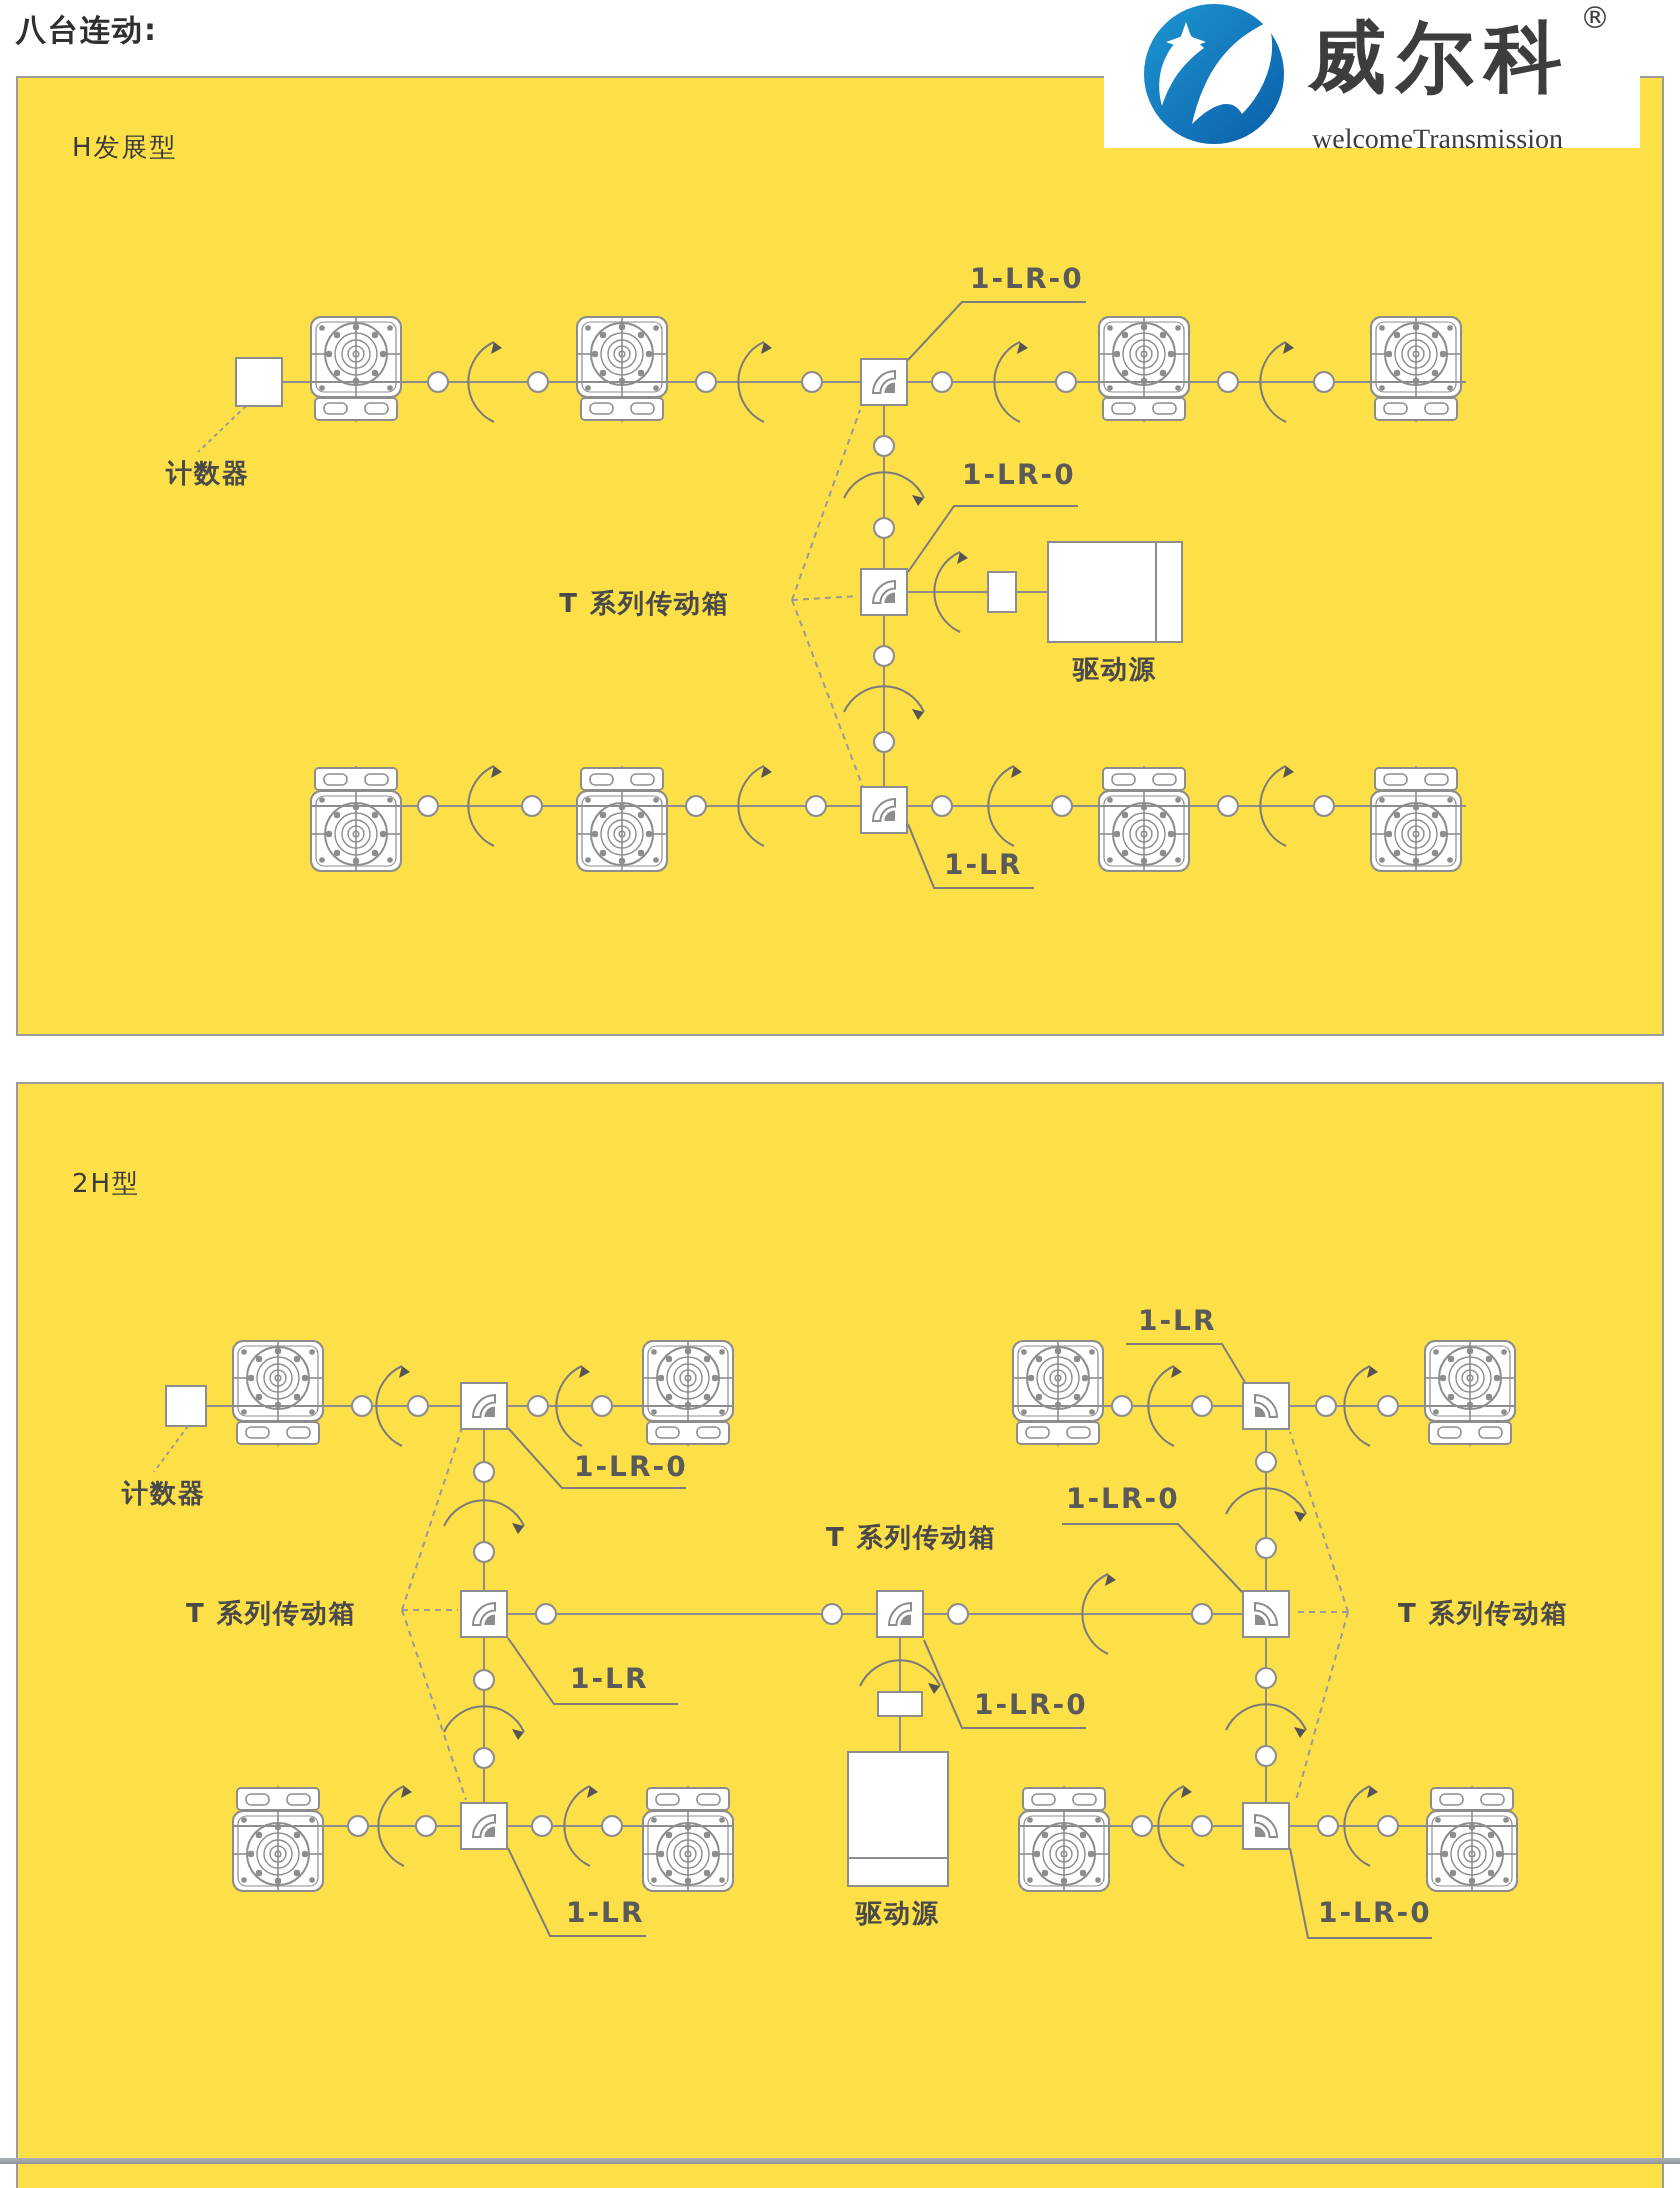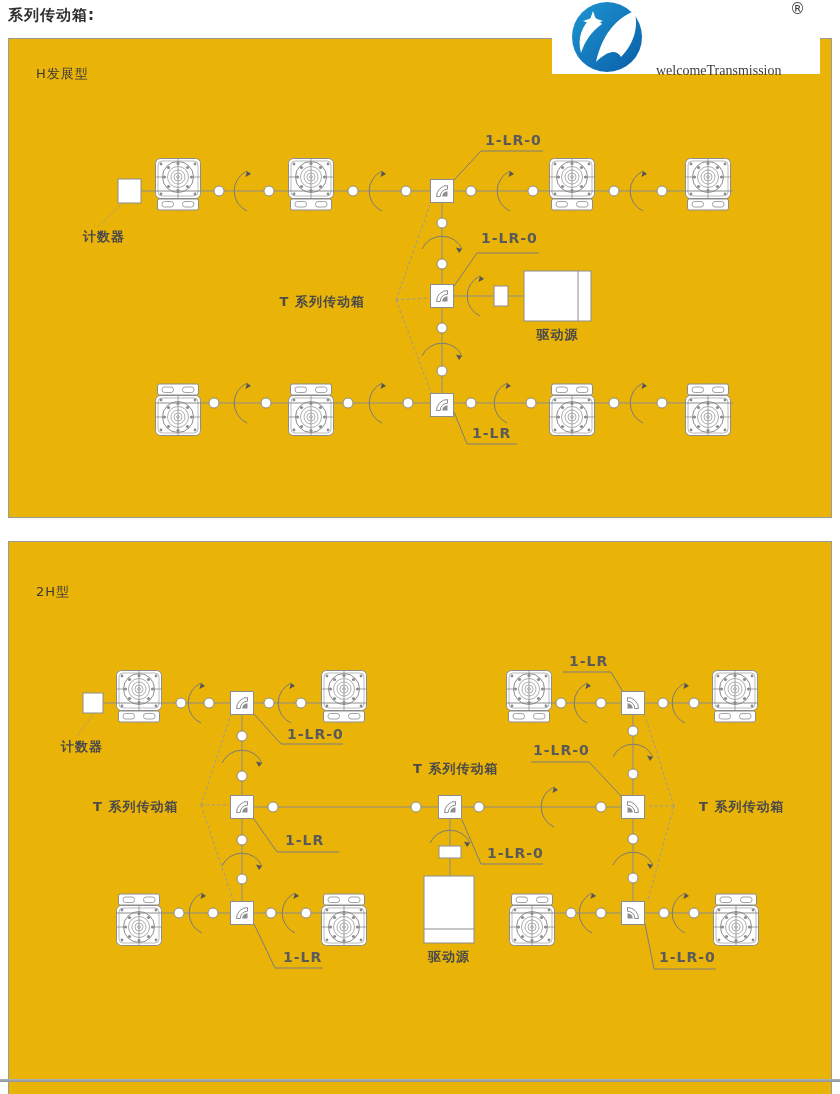--- a/index.html
+++ b/index.html
@@ -1,19 +1,19 @@
 <!DOCTYPE html>
 <html><head>
 <meta charset="utf-8">
 <style>
   html,body{margin:0;padding:0;background:#fff;}
   body{width:840px;height:1094px;position:relative;font-family:"DejaVu Sans","Liberation Sans",sans-serif;overflow:hidden;}
   .abs{position:absolute;}
   .page-title{left:8px;top:6px;font-size:15px;font-weight:600;color:#2f2f2f;letter-spacing:1px;}
-  .panel{border:1px solid #9b9b9b;background:#eab308;box-sizing:border-box;}
+  .panel{border:1px solid #9b9b9b;background:#fde047;box-sizing:border-box;}
   .panel-title{font-size:13px;color:#3a3a3a;letter-spacing:1px;}
   .cn-label{font-size:13px;color:#4a4a4a;letter-spacing:1px;white-space:nowrap;font-weight:bold;}
   .code-label{font-size:14px;color:#5a5a5a;letter-spacing:1px;white-space:nowrap;font-weight:bold;}
   .logo-wrap{left:552px;top:0;width:268px;height:74px;background:#fff;}
   .brand-cn{position:absolute;left:102px;top:2px;font-size:39px;font-weight:bold;color:#3d3d3d;letter-spacing:5px;white-space:nowrap;}
   .brand-reg{position:absolute;left:238px;top:0px;font-size:15px;color:#3d3d3d;}
   .brand-en{position:absolute;left:104px;top:63px;font-size:14px;color:#3d3d3d;font-family:"Liberation Serif","DejaVu Serif",serif;white-space:nowrap;}
   .bottom-rule{left:0;top:1079px;width:840px;height:3px;background:linear-gradient(#aeb3b7,#8e9498);}
   svg .ln{stroke:#8d8d8d;stroke-width:1;fill:none;}
   svg .lnw{stroke:#8d8d8d;stroke-width:1;fill:#fff;}
@@ -77,21 +77,21 @@
       <path d="M6,-20 l-1.5,6 5.5,-3 z" fill="#555" stroke="none"></path>
     </g>
 
     <g id="arcV">
       <path d="M-20,6 A22,22 0 0 1 20,6" fill="none" stroke="#7a7a7a"></path>
       <path d="M20,6 l-6,-1.5 3,5.5 z" fill="#555" stroke="none"></path>
     </g>
   </defs>
 </svg>
 
-<div class="abs page-title">系列传动箱:</div>
+<div class="abs page-title">八台连动:</div>
 
 <div class="abs panel" style="left:8px;top:38px;width:824px;height:480px;">
   <svg class="abs" style="left:0;top:0" width="822" height="478" viewBox="0 0 822 478">
 
     <g>
       <line class="ln" x1="132" y1="152" x2="724" y2="152"></line>
       <line class="ln" x1="433" y1="164" x2="433" y2="354"></line>
       <line class="ln" x1="445" y1="257" x2="515" y2="257"></line>
       <line class="ln" x1="149" y1="364" x2="724" y2="364"></line>
     </g>
@@ -304,17 +304,18 @@
   <div class="abs cn-label" style="left:415px;top:406px;width:50px;text-align:center;">驱动源</div>
 </div>
 
 <div class="abs logo-wrap">
   <svg width="100" height="74" viewBox="0 0 100 74" style="position:absolute;left:8px;top:0;">
     <circle cx="47" cy="37" r="35" fill="url(#bluegrad)"></circle>
     <path d="M33,16 C22,25 17,38 21,53 C25,41 31,32 42,24 C38,20 35,17.5 33,16 Z" fill="#fff"></path>
     <path d="M36,62 C42,36 54,20 74,11 C79,24 75,43 61,57 C56,48 46,52 36,62 Z" fill="#fff"></path>
     <path d="M33,11 l2.6,7.4 7.4,2.6 -7.4,2.6 -2.6,7.4 -2.6,-7.4 -7.4,-2.6 7.4,-2.6 Z" fill="#fff"></path>
   </svg>
+  <div class="brand-cn">威尔科</div>
   <div class="brand-reg">®</div>
   <div class="brand-en">welcomeTransmission</div>
 </div>
 
 <div class="abs bottom-rule"></div>
 
 </body></html>

